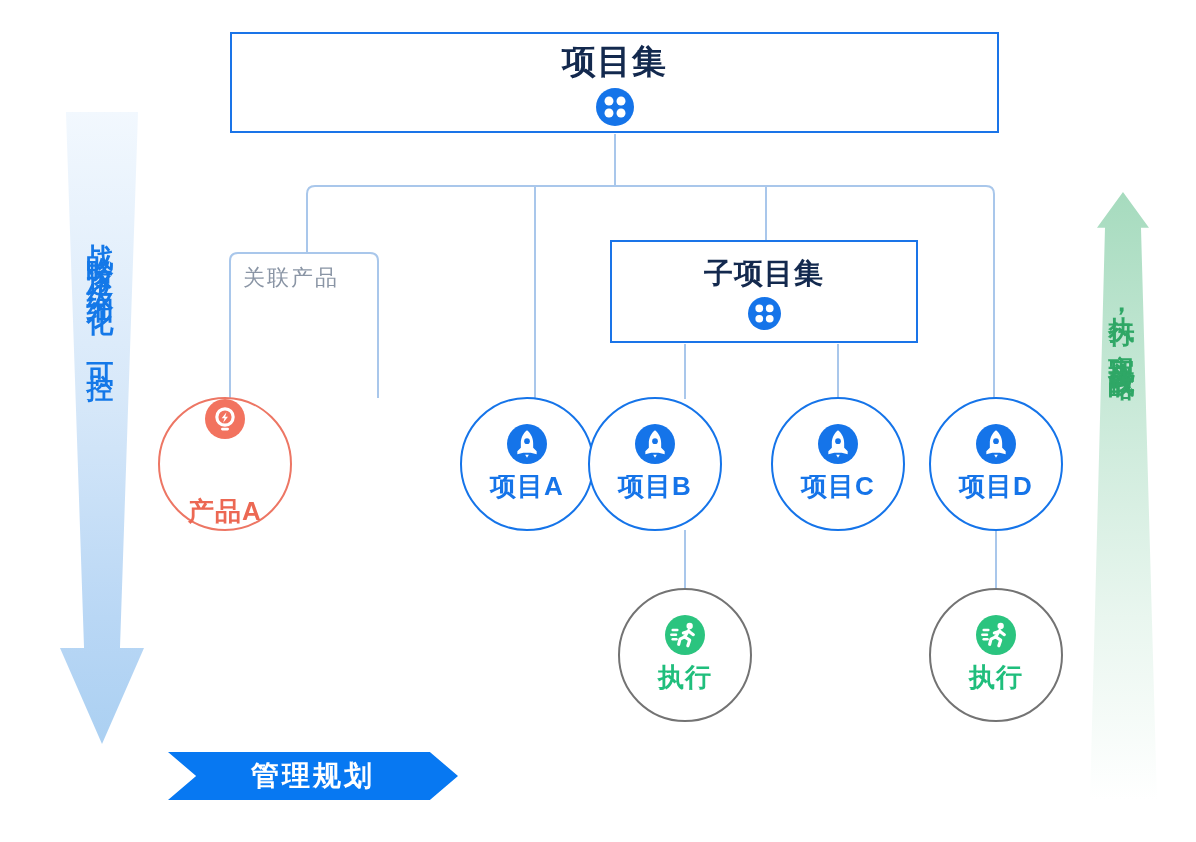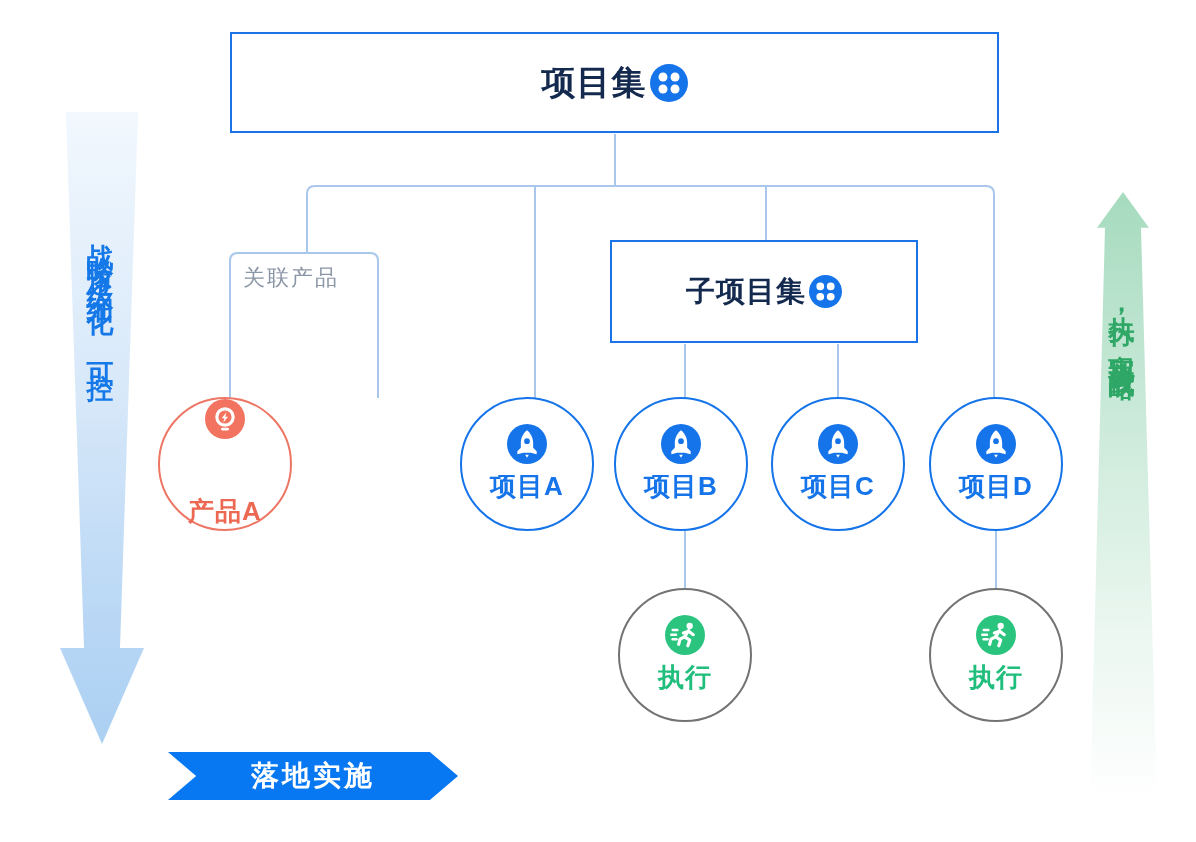--- a/index.html
+++ b/index.html
@@ -23,21 +23,21 @@
   }
   .vtext-left { left:86px; top:222px; width:32px; font-size:27px; letter-spacing:13px; color:#1478e8; }
   .vtext-right { left:1110px; top:296px; width:30px; font-size:26px; letter-spacing:4px; color:#2fa766; }
 
   
   .connectors { position:absolute; left:0; top:0; }
 
   
   .node-box {
     position:absolute; background:#ffffff; border:2px solid #1a74e8;
-    display:flex; align-items:center; justify-content:center; gap:3px;
+    display:flex; align-items:center; justify-content:center; gap:3px;flex-direction:column;
   }
   .box-program { left:230px; top:32px; width:769px; height:101px; }
   .box-subprogram { left:610px; top:240px; width:308px; height:103px; }
   .box-title { font-weight:bold; color:#13294e; letter-spacing:1px; }
   .box-program .box-title { font-size:34px; }
   .box-subprogram .box-title { font-size:29px; }
   .box-program .node-icon { width:38px; height:38px; }
   .box-subprogram .node-icon { width:33px; height:33px; }
 
   .related-label {
@@ -56,21 +56,21 @@
   .circle-product { border:2px solid #ed7664; }
   .circle-product .circle-label { color:#ec6853; }
   .circle-project { border:2px solid #1574e9; }
   .circle-project .circle-label { color:#1574e9; }
   .circle-exec { border:2px solid #737373; }
   .circle-exec .circle-label { color:#1fbe7c; }
 
   .pos-product-a { left:158px; top:397px;justify-content:space-between; }
   .pos-product-b { left:311px; top:397px; }
   .pos-project-a { left:460px; top:397px; }
-  .pos-project-b { left:614px; top:397px;justify-content:center; }
+  .pos-project-b { left:588px; top:397px;justify-content:center; }
   .pos-project-c { left:771px; top:397px; }
   .pos-project-d { left:929px; top:397px; }
   .pos-exec-1 { left:618px; top:588px; }
   .pos-exec-2 { left:929px; top:588px; }
 
   
   .banner {
     position:absolute; top:752px; height:48px; background:#0778f2;
     display:flex; align-items:center; justify-content:center;
     color:#ffffff; font-size:28px; font-weight:bold; letter-spacing:3px;
@@ -206,16 +206,16 @@
       <g fill="none" stroke="#fff" stroke-width="1.5" stroke-linecap="round">
         <path d="M4.6 9.0 H7.4"></path>
         <path d="M3.8 11.8 H6.6"></path>
         <path d="M4.6 14.6 H6.9"></path>
       </g>
     </svg>
     <span class="circle-label">执行</span>
   </div>
 
   <div class="banner banner-plan">
-    <span>落地实施</span>
+    <span>管理规划</span>
   </div>
 
 </div>
 
 </body></html>

